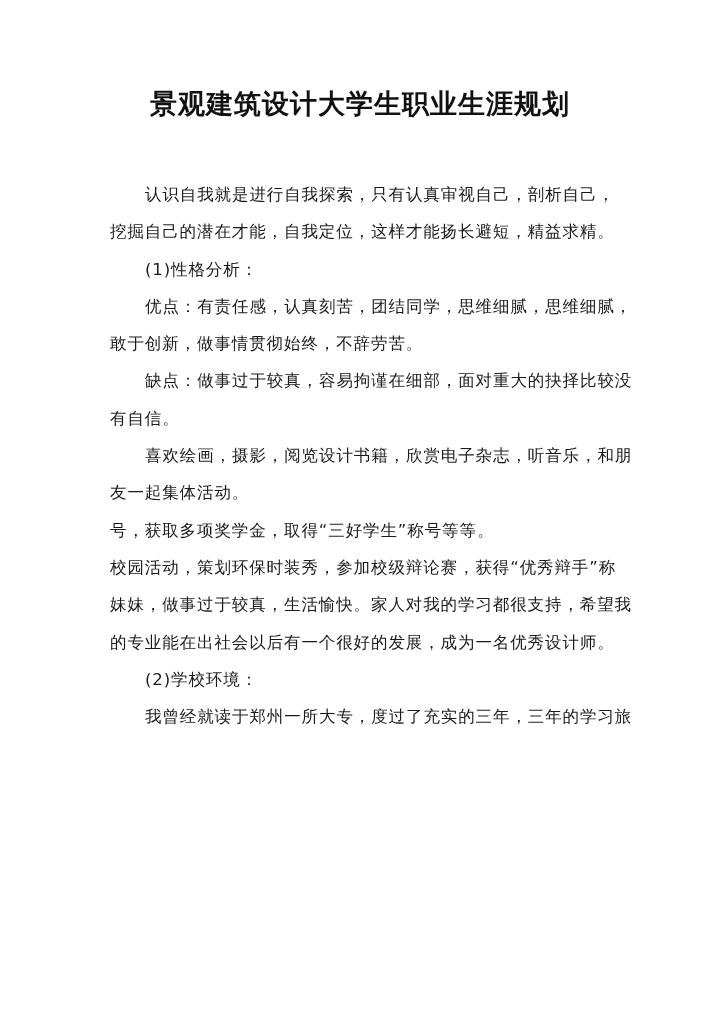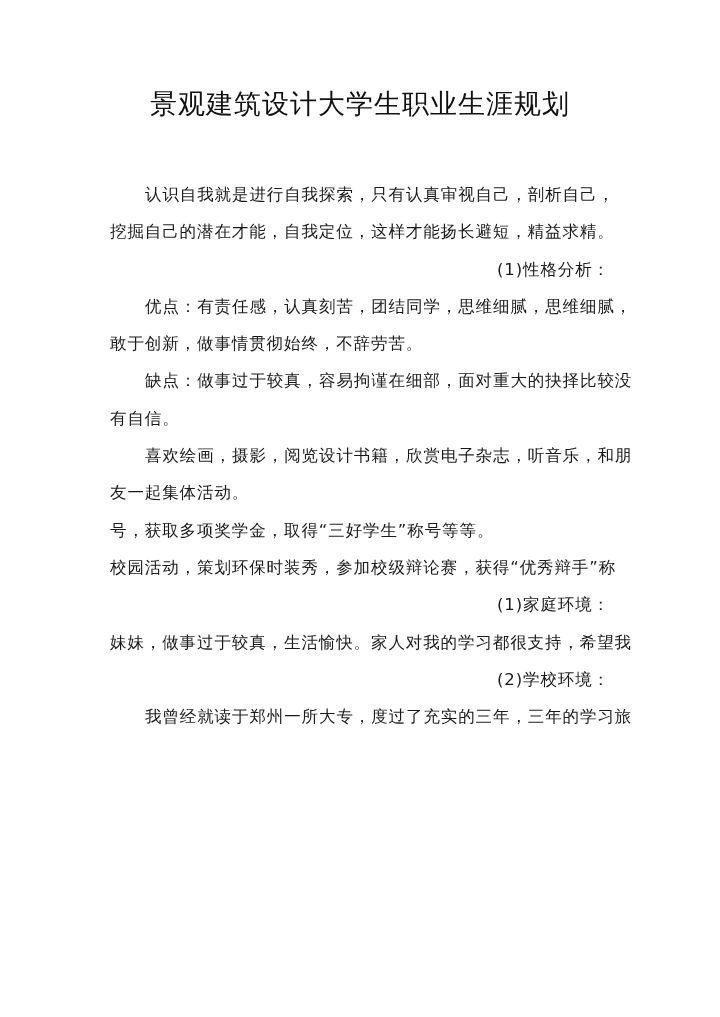--- a/index.html
+++ b/index.html
@@ -1,40 +1,40 @@
 <!DOCTYPE html>
 <html><head>
 <meta charset="utf-8">
 <style>
   html, body { margin: 0; padding: 0; background: #ffffff; }
   body { width: 720px; height: 1017px; overflow: hidden; position: relative;
          font-family: "DejaVu Sans", "Liberation Sans", sans-serif; color: #1a1a1a; }
   .page { position: absolute; left: 0; top: 0; width: 720px; height: 1017px; background: #fff; }
   .title { position: absolute; left: 0; width: 720px; top: 86px; text-align: center;
-           font-size: 27px; font-weight: normal; letter-spacing: 1px; color: #111; }
+           font-size: 27px; font-weight: bold; letter-spacing: 1px; color: #111; }
   .body { position: absolute; left: 110px; top: 176px; width: 500px; }
   .line { height: 37.3px; line-height: 37.3px; font-size: 16.5px; white-space: nowrap;
           letter-spacing: 0.9px; }
-  .indent { padding-left: 35px; text-align: right; }
+  .indent { padding-left: 35px; }
 </style>
 </head>
 <body>
 
 <div class="page">
   <div class="title">景观建筑设计大学生职业生涯规划</div>
   <div class="body">
     <div class="line indent">认识自我就是进行自我探索，只有认真审视自己，剖析自己，</div>
     <div class="line">挖掘自己的潜在才能，自我定位，这样才能扬长避短，精益求精。</div>
     <div class="line indent">(1)性格分析：</div>
     <div class="line indent">优点：有责任感，认真刻苦，团结同学，思维细腻，思维细腻，</div>
     <div class="line">敢于创新，做事情贯彻始终，不辞劳苦。</div>
     <div class="line indent">缺点：做事过于较真，容易拘谨在细部，面对重大的抉择比较没</div>
     <div class="line">有自信。</div>
     <div class="line indent">喜欢绘画，摄影，阅览设计书籍，欣赏电子杂志，听音乐，和朋</div>
     <div class="line">友一起集体活动。</div>
     <div class="line">号，获取多项奖学金，取得“三好学生”称号等等。</div>
     <div class="line">校园活动，策划环保时装秀，参加校级辩论赛，获得“优秀辩手”称</div>
-    <div class="line indent">(1)家庭环境：</div>
     <div class="line">妹妹，做事过于较真，生活愉快。家人对我的学习都很支持，希望我</div>
+    <div class="line">的专业能在出社会以后有一个很好的发展，成为一名优秀设计师。</div>
     <div class="line indent">(2)学校环境：</div>
     <div class="line indent">我曾经就读于郑州一所大专，度过了充实的三年，三年的学习旅</div>
   </div>
 </div>
 
 </body></html>

